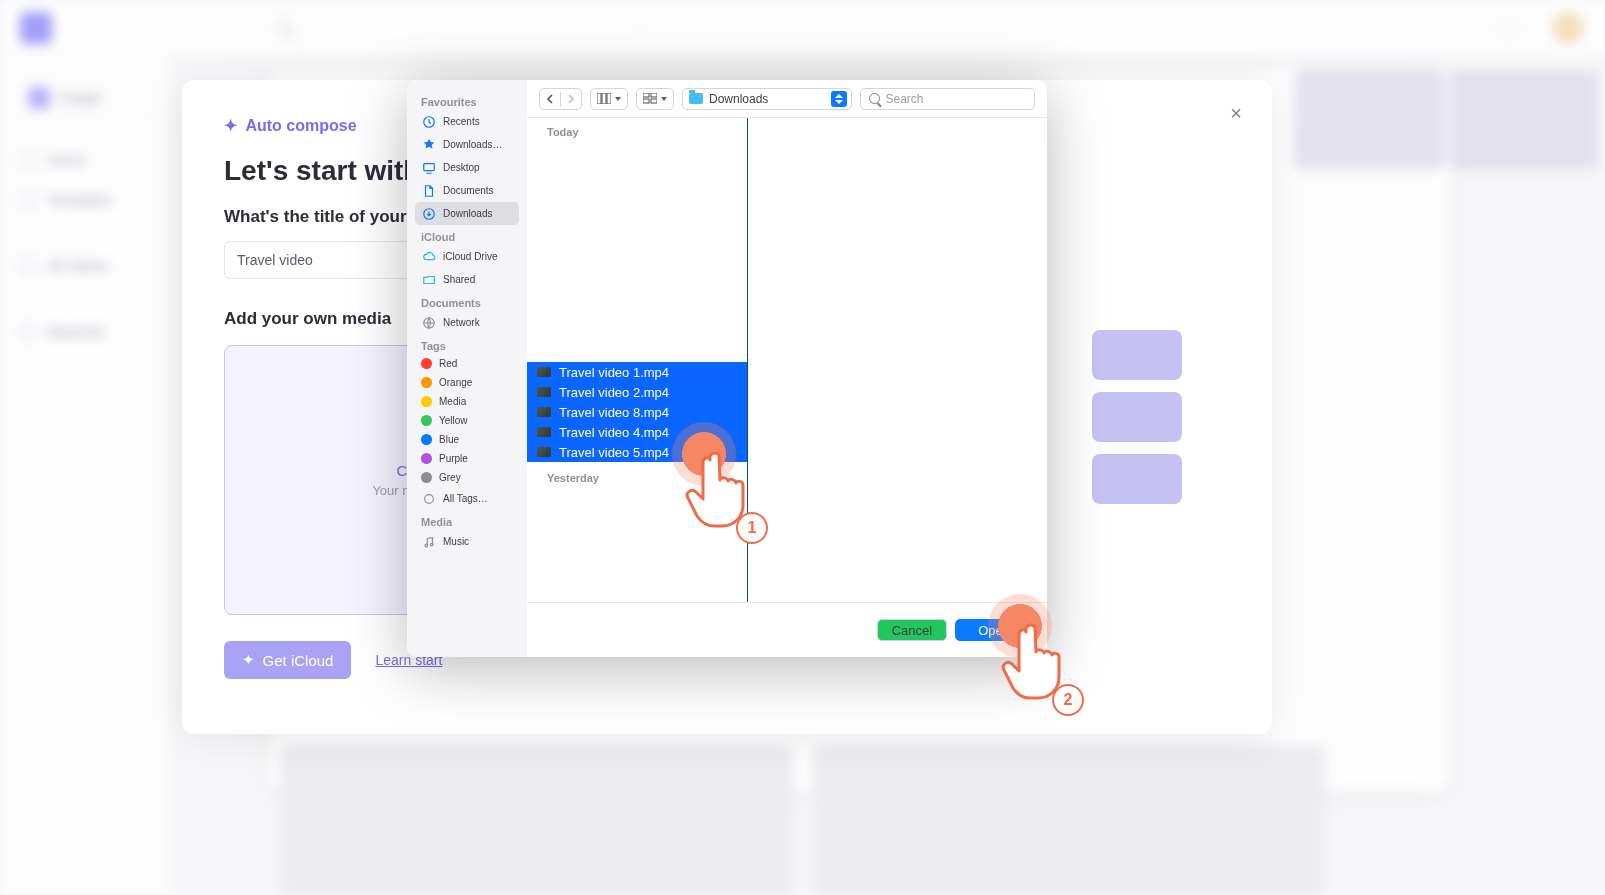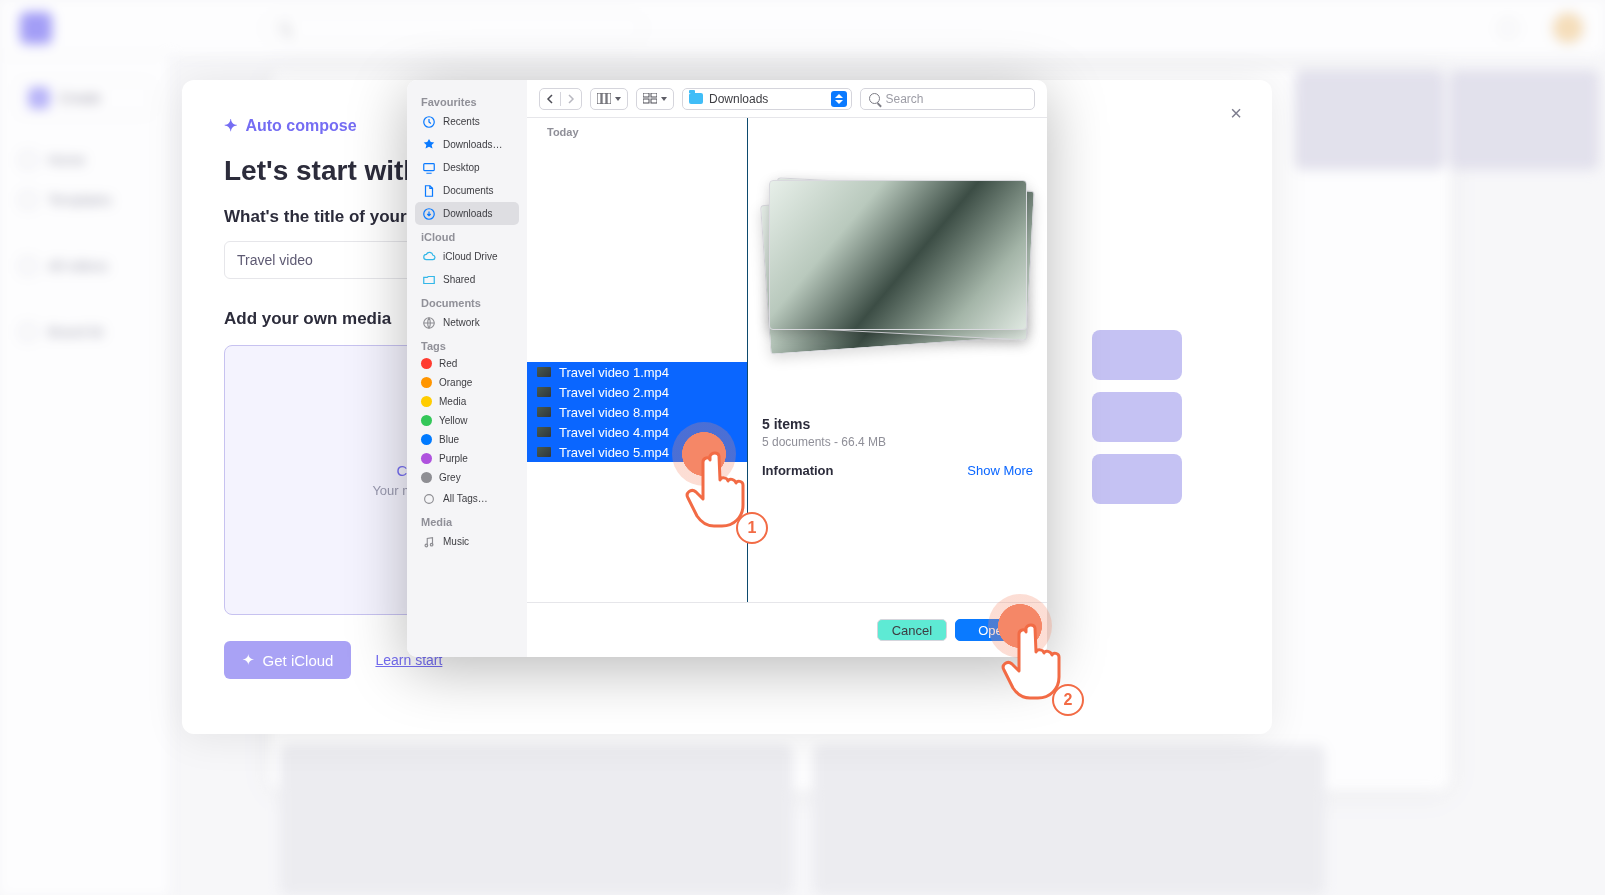--- a/index.html
+++ b/index.html
@@ -84,21 +84,21 @@
 .pc2 { top: 8px; left: 8px; transform: rotate(3deg); }
 .pc3 { top: 4px; left: 4px; }
 .prev-title { font-size: 14px; font-weight: 600; color: #2c2c3b; margin-top: 40px; }
 .prev-sub { font-size: 12px; color: #8f8f98; margin-top: 3px; }
 .prev-info { display: flex; justify-content: space-between; align-items: center; margin-top: 14px; }
 .prev-info-l { font-size: 13px; font-weight: 600; color: #2c2c3b; }
 .prev-info-r { font-size: 13px; color: #0a66ff; }
 
 .fd-footer { height: 55px; border-top: 1px solid #e6e6ea; display: flex; align-items: center; justify-content: flex-end; gap: 8px; padding: 0 14px; }
 .fd-btn { height: 22px; border-radius: 5px; padding: 0 14px; font-size: 13px; display: flex; align-items: center; }
-.fd-cancel { background: #5eead4; border: 1px solid #d5d5dc; color: #3d3d42; }
+.fd-cancel { background: #22c55e; border: 1px solid #d5d5dc; color: #3d3d42; }
 .fd-open { background: #0a7aff; border: 1px solid #0a7aff; color: #fff; padding: 0 22px; }
 
 .anno { position: absolute; pointer-events: none; }
 .anno-ring { position: absolute; width: 64px; height: 64px; border-radius: 50%; background: radial-gradient(circle,#f58767 0%,#f58767 48%,rgba(245,135,103,0.28) 49%,rgba(245,135,103,0.28) 75%,rgba(245,135,103,0) 100%); }
 .anno-hand { position: absolute; width: 62px; height: 78px; }
 .anno-hand svg { width: 100%; height: 100%; }
 .anno-num { position: absolute; width: 32px; height: 32px; border-radius: 50%; border: 2.5px solid #f26b45; background: #fff; color: #f26b45; font-weight: 700; font-size: 16px; display: flex; align-items: center; justify-content: center; }
 
 .blur-bottom { position:absolute; left:0; bottom:0; width:100%; height:150px; display:flex; gap:20px; padding:0 280px; }
 .bb-card { flex:1; background:#e5e5ea; border-radius:8px; }
@@ -369,35 +369,23 @@
             <span>Travel video 8.mp4</span>
           </div>
         <div class="fd-file">
             <span class="fd-thumb"></span>
             <span>Travel video 4.mp4</span>
           </div>
         <div class="fd-file">
             <span class="fd-thumb"></span>
             <span>Travel video 5.mp4</span>
           </div>
-      </div>
-
-      <div class="fd-preview">
-        <div class="prev-stack">
-          <div class="prev-card pc1"></div>
-          <div class="prev-card pc2"></div>
-          <div class="prev-card pc3"></div>
-        </div>
-        <div class="prev-title">5 items</div>
-        <div class="prev-sub">5 documents - 66.4 MB</div>
-        <div class="prev-info">
-          <span class="prev-info-l">Information</span>
-          <span class="prev-info-r">Show More</span>
-        </div>
-      </div>
+        <div class="fd-list-head2">Yesterday</div>
+      </div>
+
     </div>
 
     <div class="fd-footer">
       <button class="fd-btn fd-cancel">Cancel</button>
       <button class="fd-btn fd-open">Open</button>
     </div>
   </div>
 </div>
 
 <div class="anno" style="top:422px; left:672px;">

